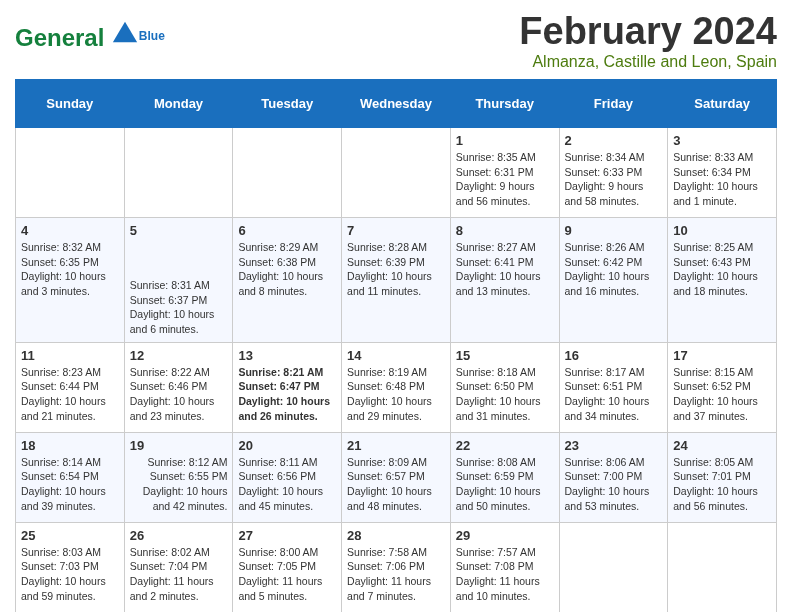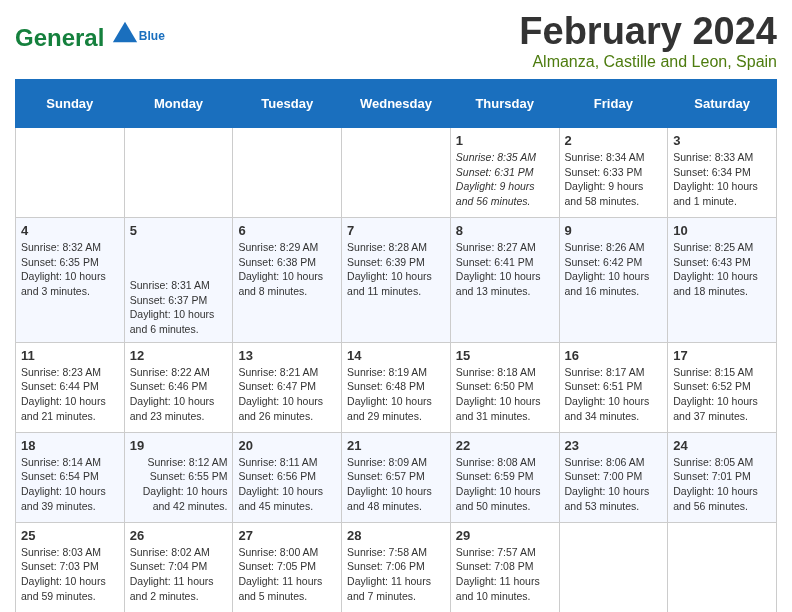--- a/index.html
+++ b/index.html
@@ -128,21 +128,21 @@
       </tr>
   </thead>
   <tbody id="calendar-body">
       <tr>
         <td class="empty-cell"></td>
         <td class="empty-cell"></td>
         <td class="empty-cell"></td>
         <td class="empty-cell"></td>
         <td>
           <span class="day-number">1</span>
-          <div class="day-info" style="white-space: pre-line; font-style: italic;">Sunrise: 8:35 AM
+          <div class="day-info" style="white-space: pre-line;">Sunrise: 8:35 AM
 Sunset: 6:31 PM
 Daylight: 9 hours
 and 56 minutes.</div>
         </td>
         <td>
           <span class="day-number">2</span>
           <div class="day-info" style="white-space: pre-line;">Sunrise: 8:34 AM
 Sunset: 6:33 PM
 Daylight: 9 hours
 and 58 minutes.</div>
@@ -216,21 +216,21 @@
         </td>
         <td>
           <span class="day-number">12</span>
           <div class="day-info" style="white-space: pre-line;">Sunrise: 8:22 AM
 Sunset: 6:46 PM
 Daylight: 10 hours
 and 23 minutes.</div>
         </td>
         <td>
           <span class="day-number">13</span>
-          <div class="day-info" style="white-space: pre-line;">Sunrise: 8:21 AM
+          <div class="day-info" style="white-space: pre-line; font-weight: bold;">Sunrise: 8:21 AM
 Sunset: 6:47 PM
 Daylight: 10 hours
 and 26 minutes.</div>
         </td>
         <td>
           <span class="day-number">14</span>
           <div class="day-info" style="white-space: pre-line;">Sunrise: 8:19 AM
 Sunset: 6:48 PM
 Daylight: 10 hours
 and 29 minutes.</div>

